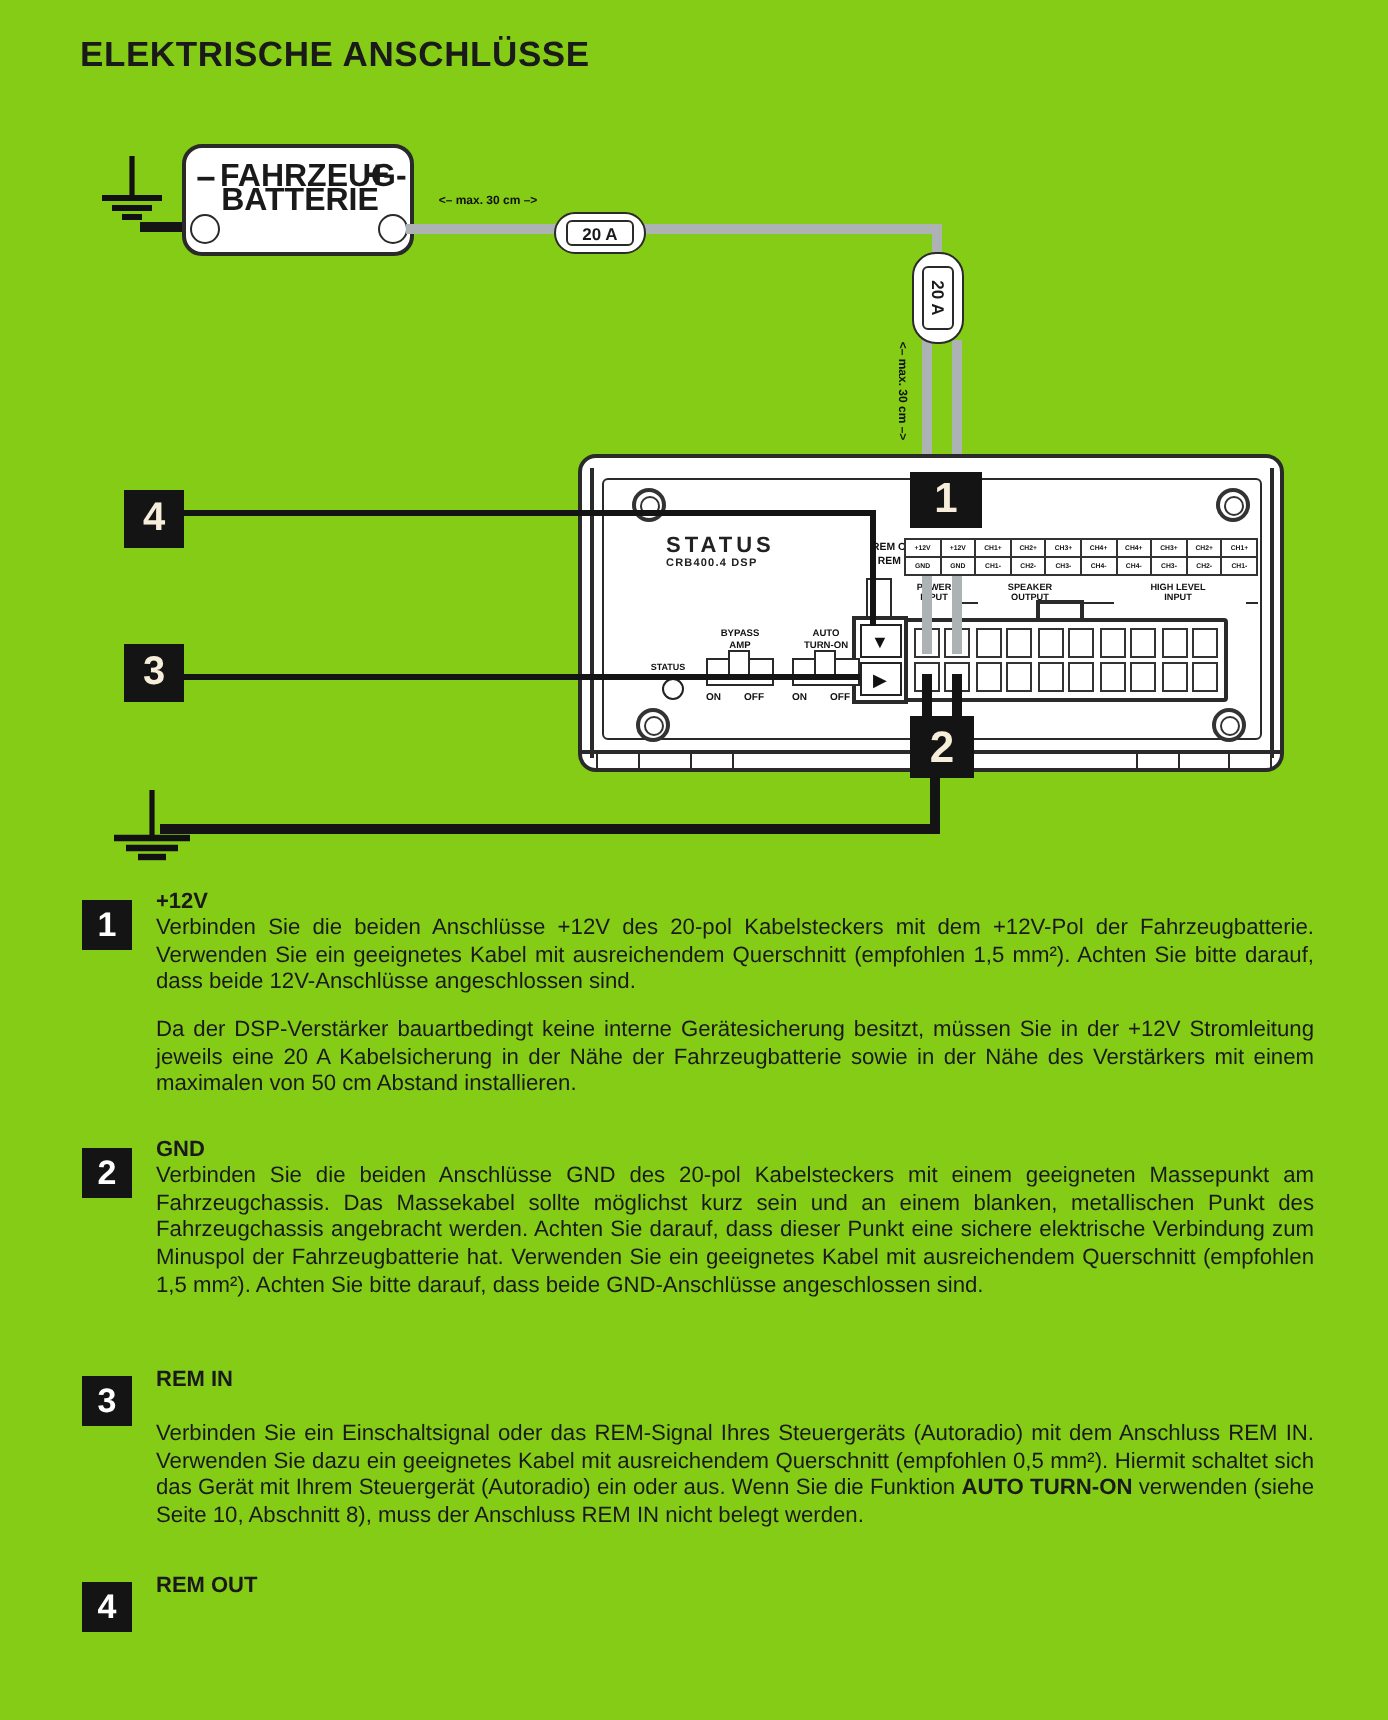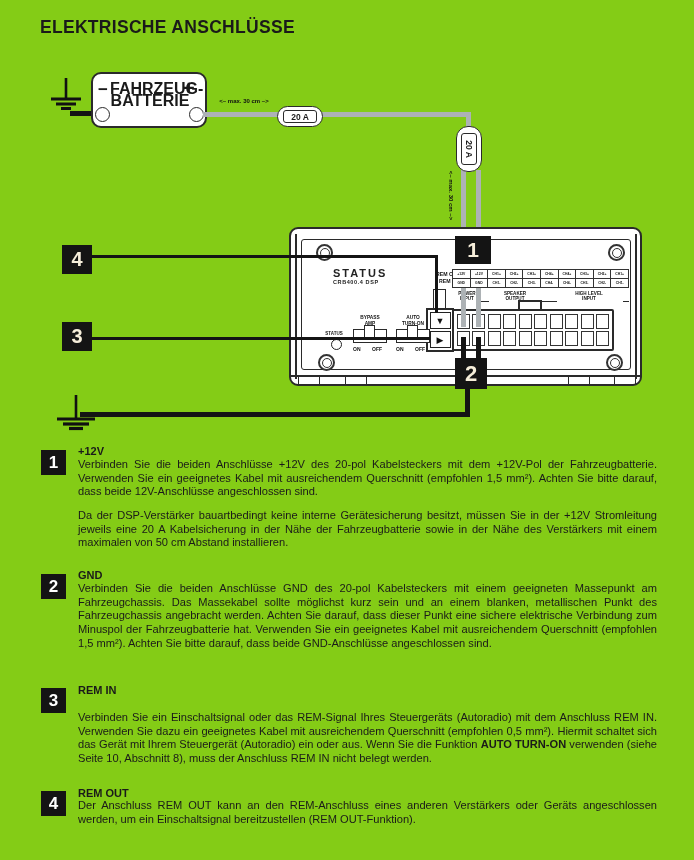--- a/index.html
+++ b/index.html
@@ -248,15 +248,14 @@
   <div class="abs para" style="left:78px;top:582px;">Verbinden Sie die beiden Anschlüsse GND des 20-pol Kabelsteckers mit einem geeigneten Massepunkt am Fahrzeugchassis. Das Massekabel sollte möglichst kurz sein und an einem blanken, metallischen Punkt des Fahrzeugchassis angebracht werden. Achten Sie darauf, dass dieser Punkt eine sichere elektrische Verbindung zum Minuspol der Fahrzeugbatterie hat. Verwenden Sie ein geeignetes Kabel mit ausreichendem Querschnitt (empfohlen 1,5 mm²). Achten Sie bitte darauf, dass beide GND-Anschlüsse angeschlossen sind.</div>
 
   <div class="abs numbox" style="left:41px;top:688px;width:25px;height:25px;">3</div>
   <div class="abs heading" style="left:78px;top:684px;">REM IN</div>
   <div class="abs para" style="left:78px;top:711px;">
     <span>Verbinden Sie ein Einschaltsignal oder das REM-Signal Ihres Steuergeräts (Autoradio) mit dem Anschluss REM IN. Verwenden Sie dazu ein geeignetes Kabel mit ausreichendem Querschnitt (empfohlen 0,5 mm²). Hiermit schaltet sich das Gerät mit Ihrem Steuergerät (Autoradio) ein oder aus. Wenn Sie die Funktion </span><span style="font-weight:bold;">AUTO TURN-ON</span><span> verwenden (siehe Seite 10, Abschnitt 8), muss der Anschluss REM IN nicht belegt werden.</span>
   </div>
 
   <div class="abs numbox" style="left:41px;top:791px;width:25px;height:25px;">4</div>
   <div class="abs heading" style="left:78px;top:787px;">REM OUT</div>
-  <div class="abs para" style="left:78px;top:799px;">Der Anschluss REM OUT kann an den REM-Anschluss eines anderen Verstärkers oder Geräts angeschlossen werden, um ein Einschaltsignal bereitzustellen (REM OUT-Funktion).</div>
 
 </div>
 
 </body></html>

